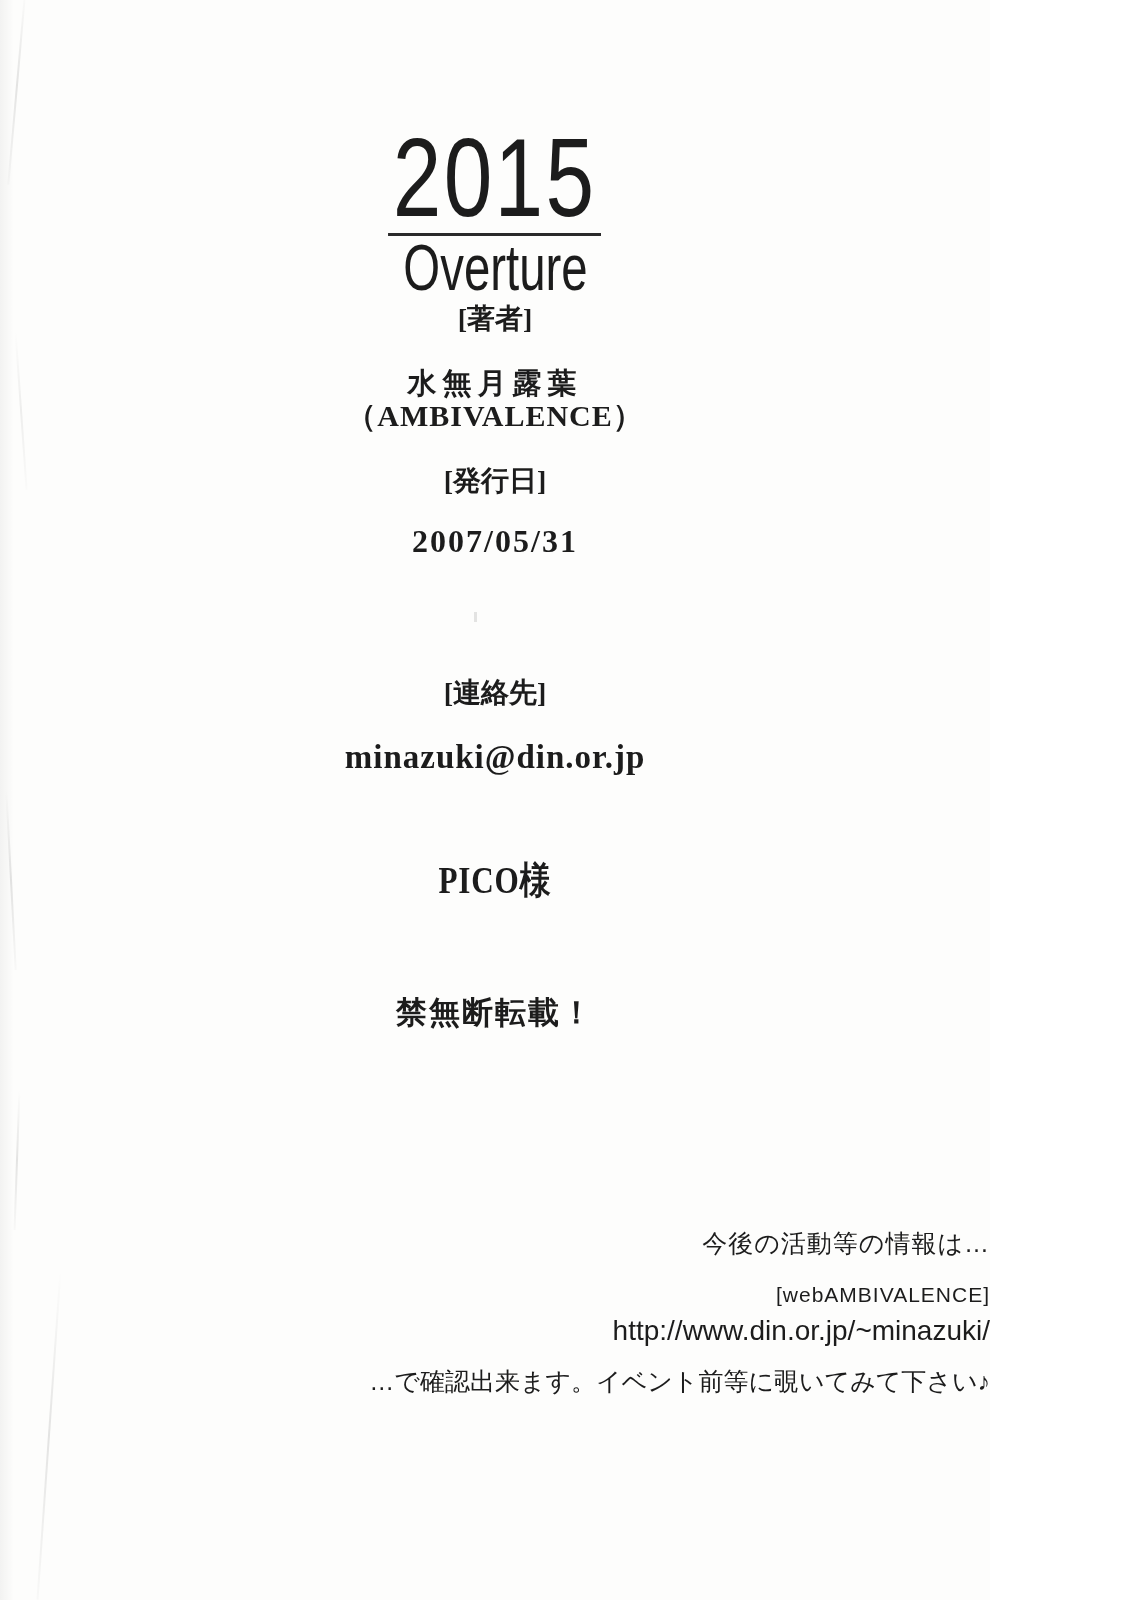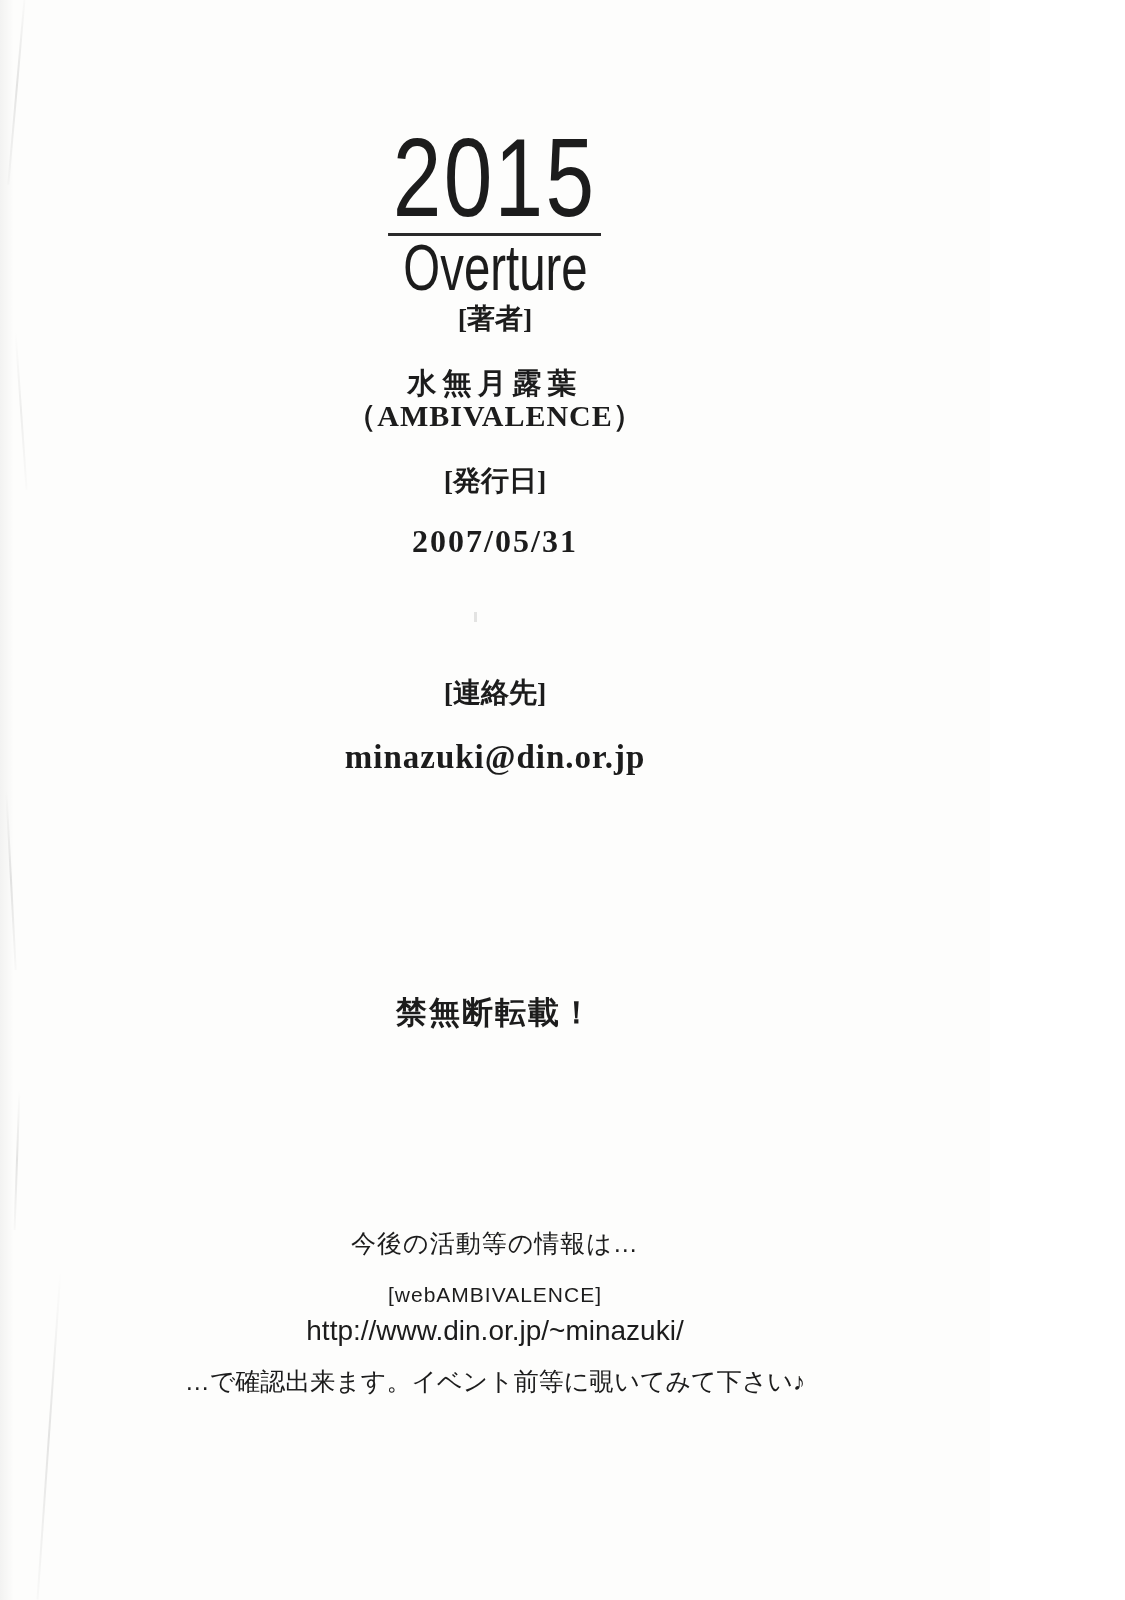--- a/index.html
+++ b/index.html
@@ -58,20 +58,21 @@
     font-family: "Liberation Sans", "DejaVu Sans", sans-serif;
     font-weight: 100;
   }
   .serif {
     font-family: "Liberation Serif", "DejaVu Serif", serif;
     font-weight: 700;
   }
   .gothic {
     font-family: "Liberation Sans", "DejaVu Sans", sans-serif;
     font-weight: 400;
+    text-align: right;
   }
 
   .title-year-wrap { top: 126px; }
   .title-year {
     display: inline-block;
     font-size: 112px;
     letter-spacing: 3px;
     transform: scaleX(0.78);
     border-bottom: 3px solid #2a2a2a;
     padding: 0 6px 4px 6px;
@@ -136,20 +137,23 @@
 
   <div class="line serif date-label">[発行日]</div>
 
   <div class="line serif date-value">2007/05/31</div>
 
   <div class="line serif contact-label">[連絡先]</div>
 
   <div class="line serif contact-value">minazuki@din.or.jp</div>
 
 
+  <div class="line printer-wrap">
+    <span class="serif printer-value">PICO様</span>
+  </div>
 
   <div class="line serif notice">禁無断転載！</div>
 
   <div class="line gothic footer-info">今後の活動等の情報は…</div>
 
   <div class="line gothic web-label">[webAMBIVALENCE]</div>
 
   <div class="line gothic site-url">http://www.din.or.jp/~minazuki/</div>
 
   <div class="line gothic footer-note">…で確認出来ます。イベント前等に覗いてみて下さい♪</div>

